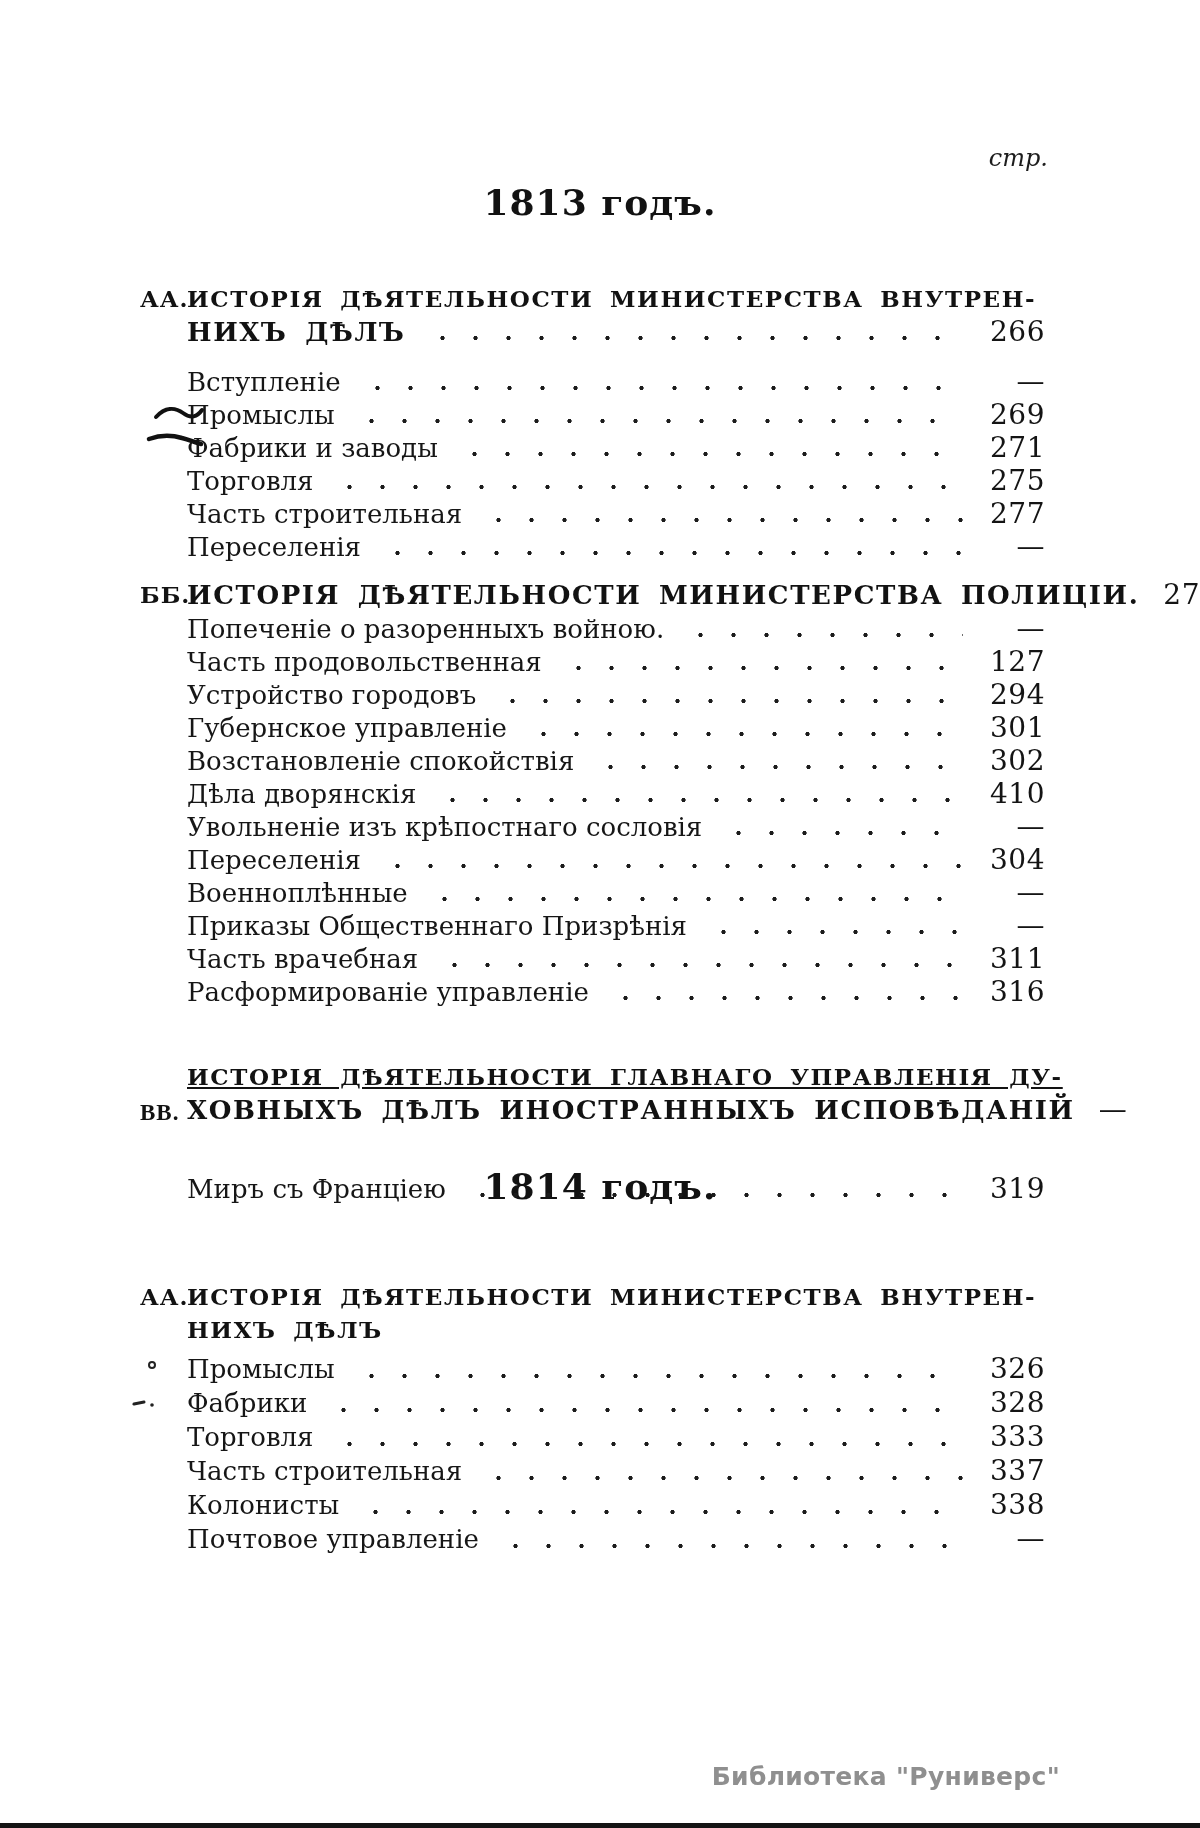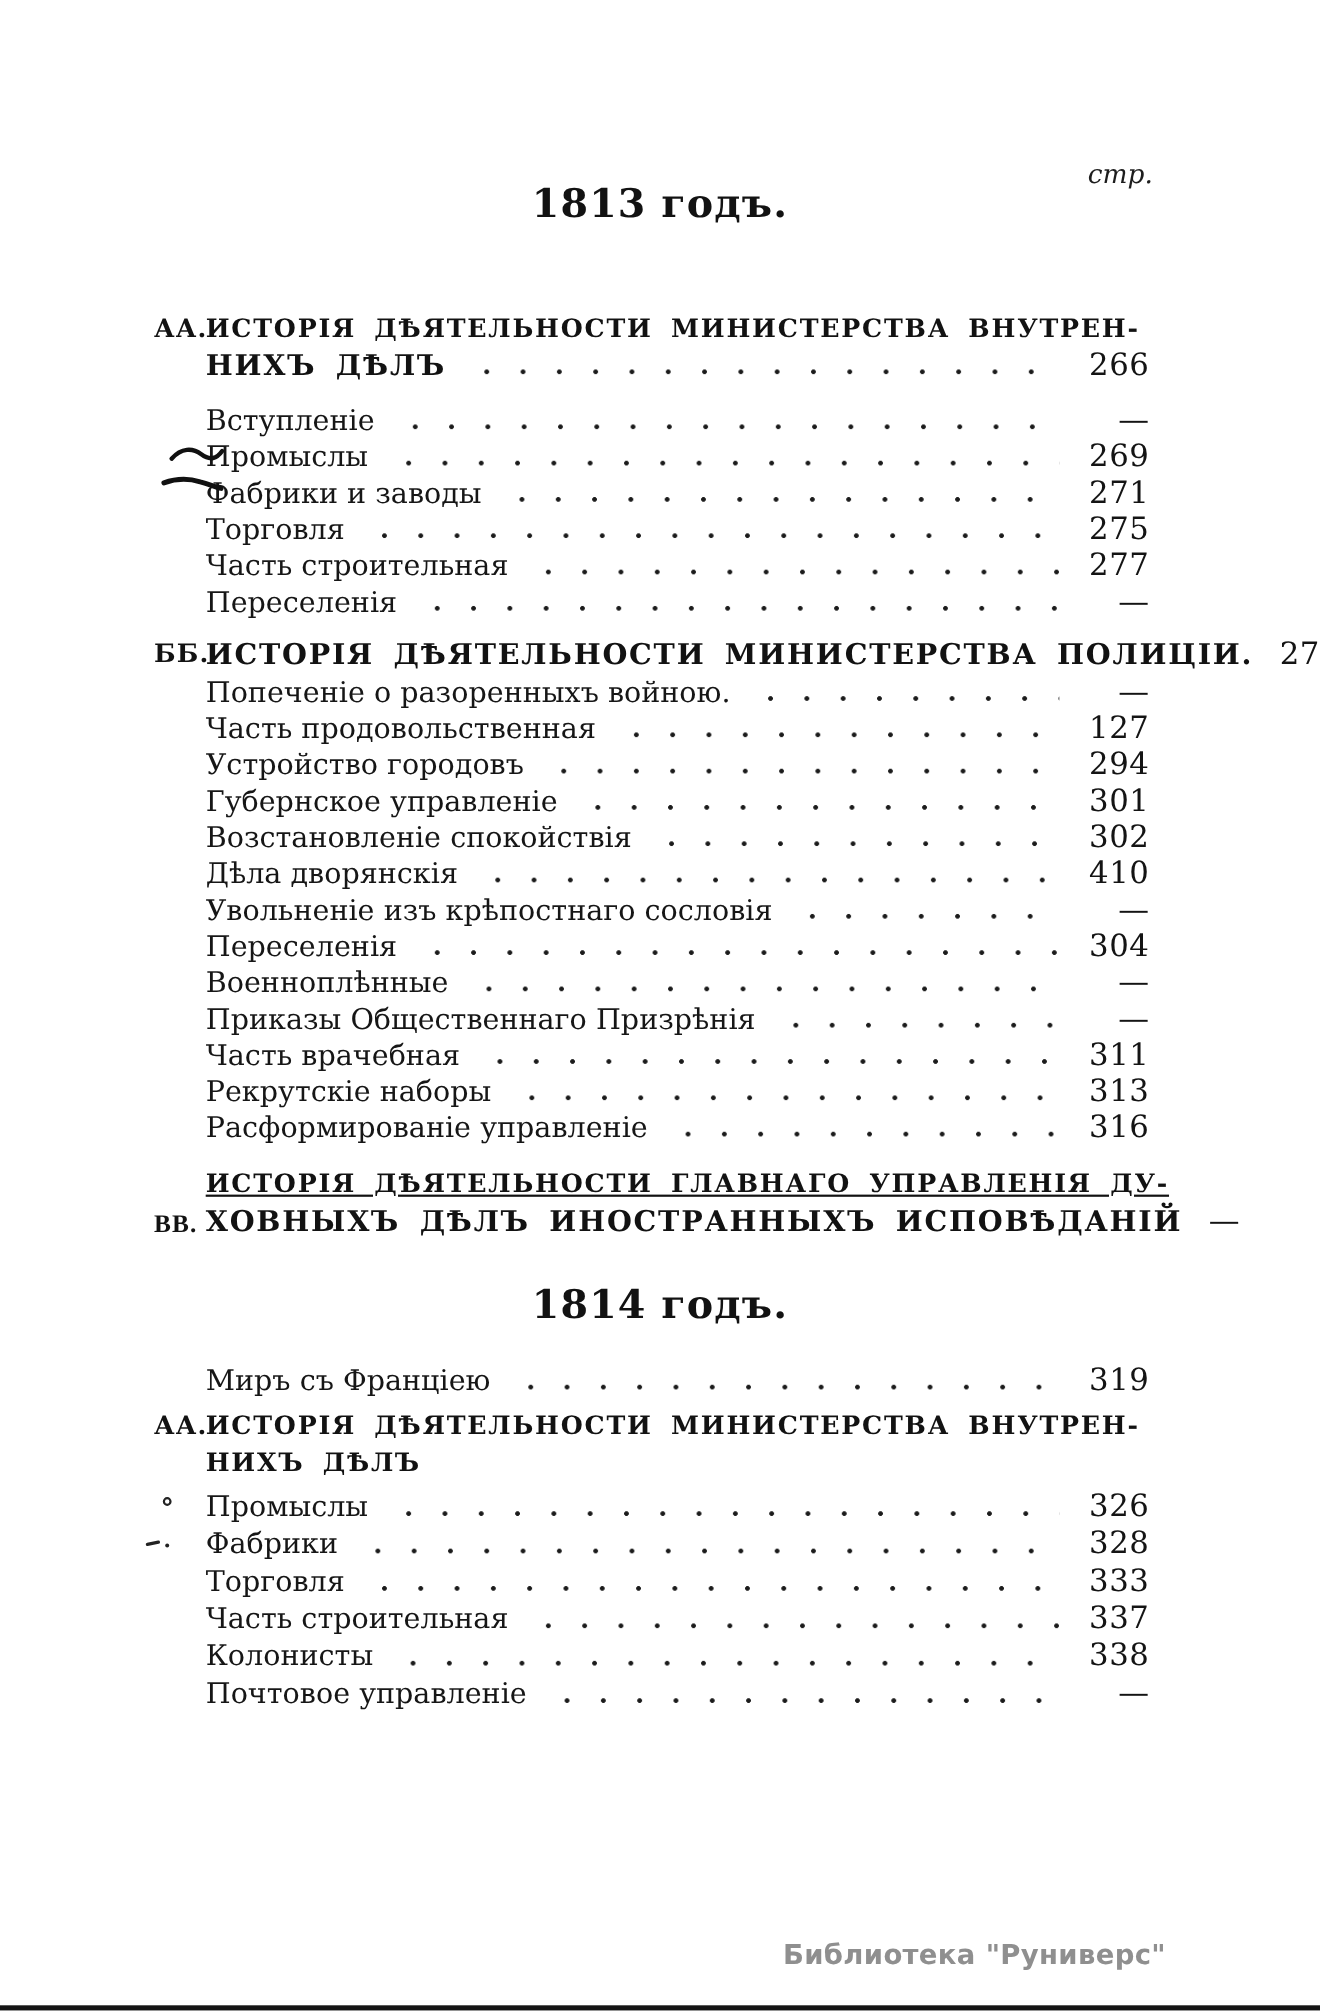--- a/index.html
+++ b/index.html
@@ -103,21 +103,21 @@
     background:#141414;
   }
 </style>
 </head>
 <body>
 
 <div class="sheet">
 
   <div class="abs corner-label">стр.</div>
 
-  <div class="abs year-title" style="top:165px;text-align:center;">1813 годъ.</div>
+  <div class="abs year-title" style="top:182px;text-align:center;">1813 годъ.</div>
 
   <div class="abs sec-code" style="top:282px;">АА.</div>
   <div class="abs sec-line" style="top:282px;">ИСТОРІЯ ДѢЯТЕЛЬНОСТИ МИНИСТЕРСТВА ВНУТРЕН-</div>
   <div class="abs sec-line" style="top:315px;">
     <div class="row">
       <span class="label">НИХЪ ДѢЛЪ</span>
       <span class="leader"></span>
       <span class="page">266</span>
     </div>
   </div>
@@ -242,46 +242,41 @@
         <span class="leader"></span>
         <span class="page">—</span>
       </div>
 
       <div class="row">
         <span class="label">Часть врачебная</span>
         <span class="leader"></span>
         <span class="page">311</span>
       </div>
 
-      <div class="row">
-        <span class="label">Рекрутскіе наборы</span>
-        <span class="leader"></span>
-        <span class="page">313</span>
-      </div>
 
       <div class="row">
         <span class="label">Расформированіе управленіе</span>
         <span class="leader"></span>
         <span class="page">316</span>
       </div>
     </div>
 
   <div class="abs sec-code" style="top:1096px;font-family:Liberation Serif, serif;">ВВ.</div>
   <div class="abs sec-line" style="top:1060px;text-decoration:underline;">ИСТОРІЯ ДѢЯТЕЛЬНОСТИ ГЛАВНАГО УПРАВЛЕНІЯ ДУ-</div>
   <div class="abs sec-line" style="top:1093px;">
     <div class="row">
       <span class="label">ХОВНЫХЪ ДѢЛЪ ИНОСТРАННЫХЪ ИСПОВѢДАНІЙ</span>
       <span class="leader"></span>
       <span class="page">—</span>
     </div>
   </div>
 
   <div class="abs year-title" style="top:1166px;">1814 годъ.</div>
 
-  <div class="abs entries" style="top:1238px;">
+  <div class="abs entries" style="top:1172px;">
 
       <div class="row">
         <span class="label">Миръ съ Франціею</span>
         <span class="leader"></span>
         <span class="page">319</span>
       </div>
     </div>
 
   <div class="abs sec-code" style="top:1280px;">АА.</div>
   <div class="abs sec-line" style="top:1280px;">ИСТОРІЯ ДѢЯТЕЛЬНОСТИ МИНИСТЕРСТВА ВНУТРЕН-</div>

